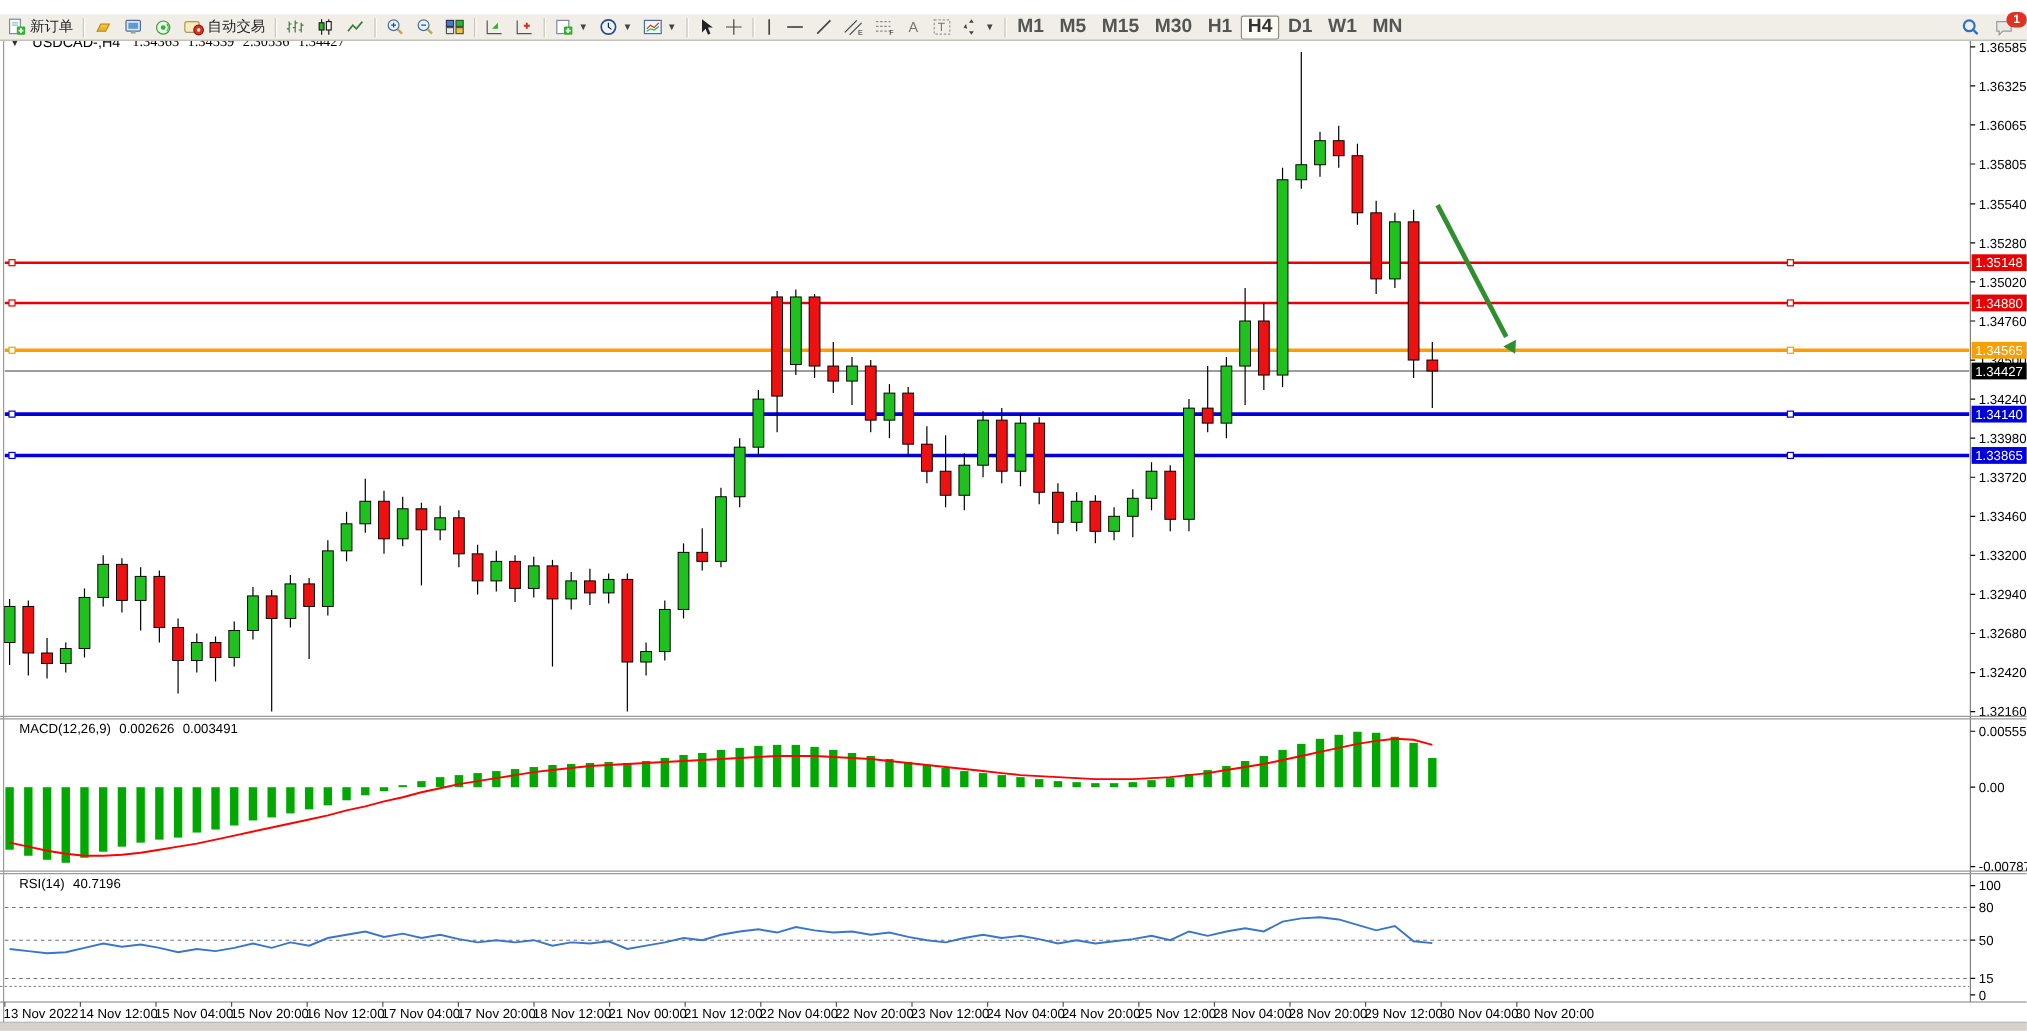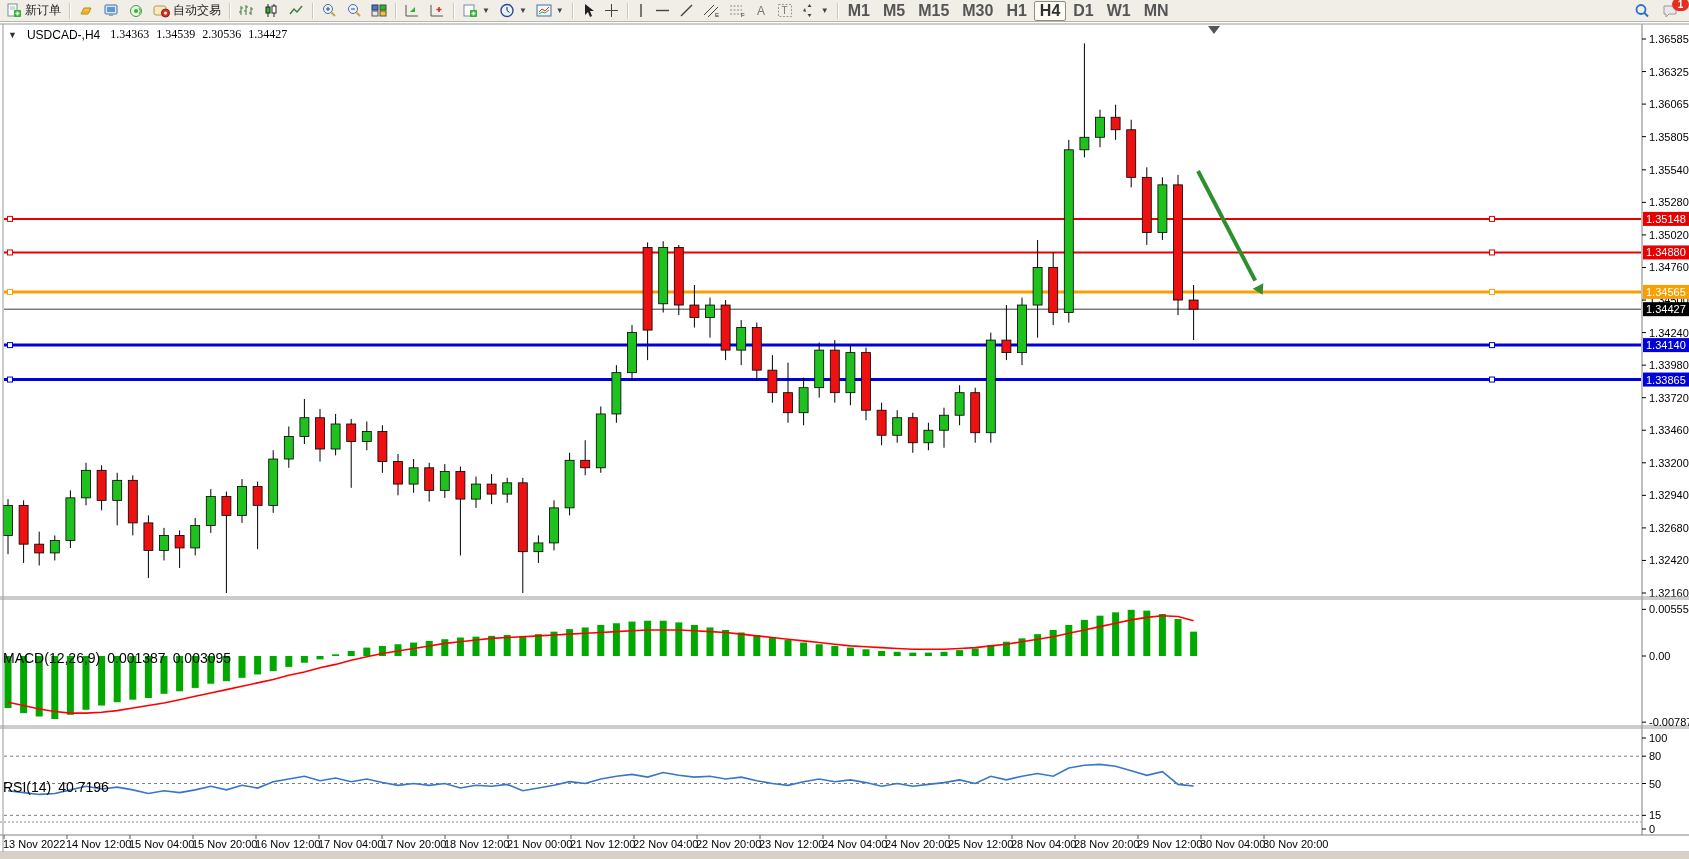--- a/index.html
+++ b/index.html
@@ -3,21 +3,21 @@
 <meta charset="utf-8">
 <style>
   html,body{margin:0;padding:0;}
   body{
     width:1689px;height:859px;overflow:hidden;background:#ffffff;
     font-family:"Liberation Sans",sans-serif;position:relative;
     -webkit-font-smoothing:none;
   }
   
   #toolbar{
-    position:absolute;top:0;left:0;width:1689px;height:22px;
+    position:absolute;top:12px;left:0;width:1689px;height:22px;
     background:#f0eee7;border-bottom:1px solid #b8b5ab;
     display:flex;align-items:center;gap:1px;padding:0 2px;box-sizing:border-box;
     font-size:12px;color:#222;white-space:nowrap;z-index:30;
   }
   .tbtn{
     display:inline-flex;align-items:center;gap:3px;height:20px;padding:0 3px;
     background:transparent;border:1px solid transparent;border-radius:2px;cursor:default;
     font-family:"Liberation Sans",sans-serif;font-size:12px;color:#222;
   }
   .tbtn svg{display:block;}
@@ -35,21 +35,21 @@
   }
   
   #chart-svg{position:absolute;top:0;left:0;z-index:5;}
   #chart-header{
     position:absolute;top:27px;left:8px;z-index:10;font-size:12px;color:#000;
     display:flex;gap:10px;align-items:center;
   }
   #chart-header .tri{font-size:9px;color:#333;}
   #chart-header .ohlc{display:flex;gap:7px;font-family:Liberation Serif, serif;}
   .ind-label{
-    position:absolute;left:3px;z-index:10;font-size:14px;color:#000;display:flex;gap:7px;margin-top:48px;
+    position:absolute;left:16px;z-index:10;font-size:11px;color:#000;display:flex;gap:7px;
   }
   #macd-label-row{top:602px;}
   #rsi-label-row{top:731px;text-align:right;}
   #bottom-strip{
     position:absolute;left:0;top:852px;width:1689px;height:7px;background:#d6d2c9;z-index:6;
   }
 </style>
 </head>
 <body>
 
@@ -318,22 +318,22 @@
   <span class="ohlc">
     <span>1.34363</span>
     <span>1.34539</span>
     <span>2.30536</span>
     <span>1.34427</span>
   </span>
 </div>
 
 <div class="ind-label" id="macd-label-row">
   <span>MACD(12,26,9)</span>
-  <span>0.001387</span>
-  <span>0.003095</span>
+  <span>0.002626</span>
+  <span>0.003491</span>
 </div>
 <div class="ind-label" id="rsi-label-row">
   <span>RSI(14)</span>
   <span>40.7196</span>
 </div>
 
 <svg id="chart-svg" width="1689" height="859">
     <rect x="0" y="24" width="1689" height="828" fill="#ffffff"></rect>
     <line x1="4" y1="218.90915254237322" x2="1641" y2="218.90915254237322" stroke="#e80000" stroke-width="2"></line>
     <rect x="7.5" y="216.40915254237322" width="5" height="5" fill="#fff" stroke="#e80000"></rect>

